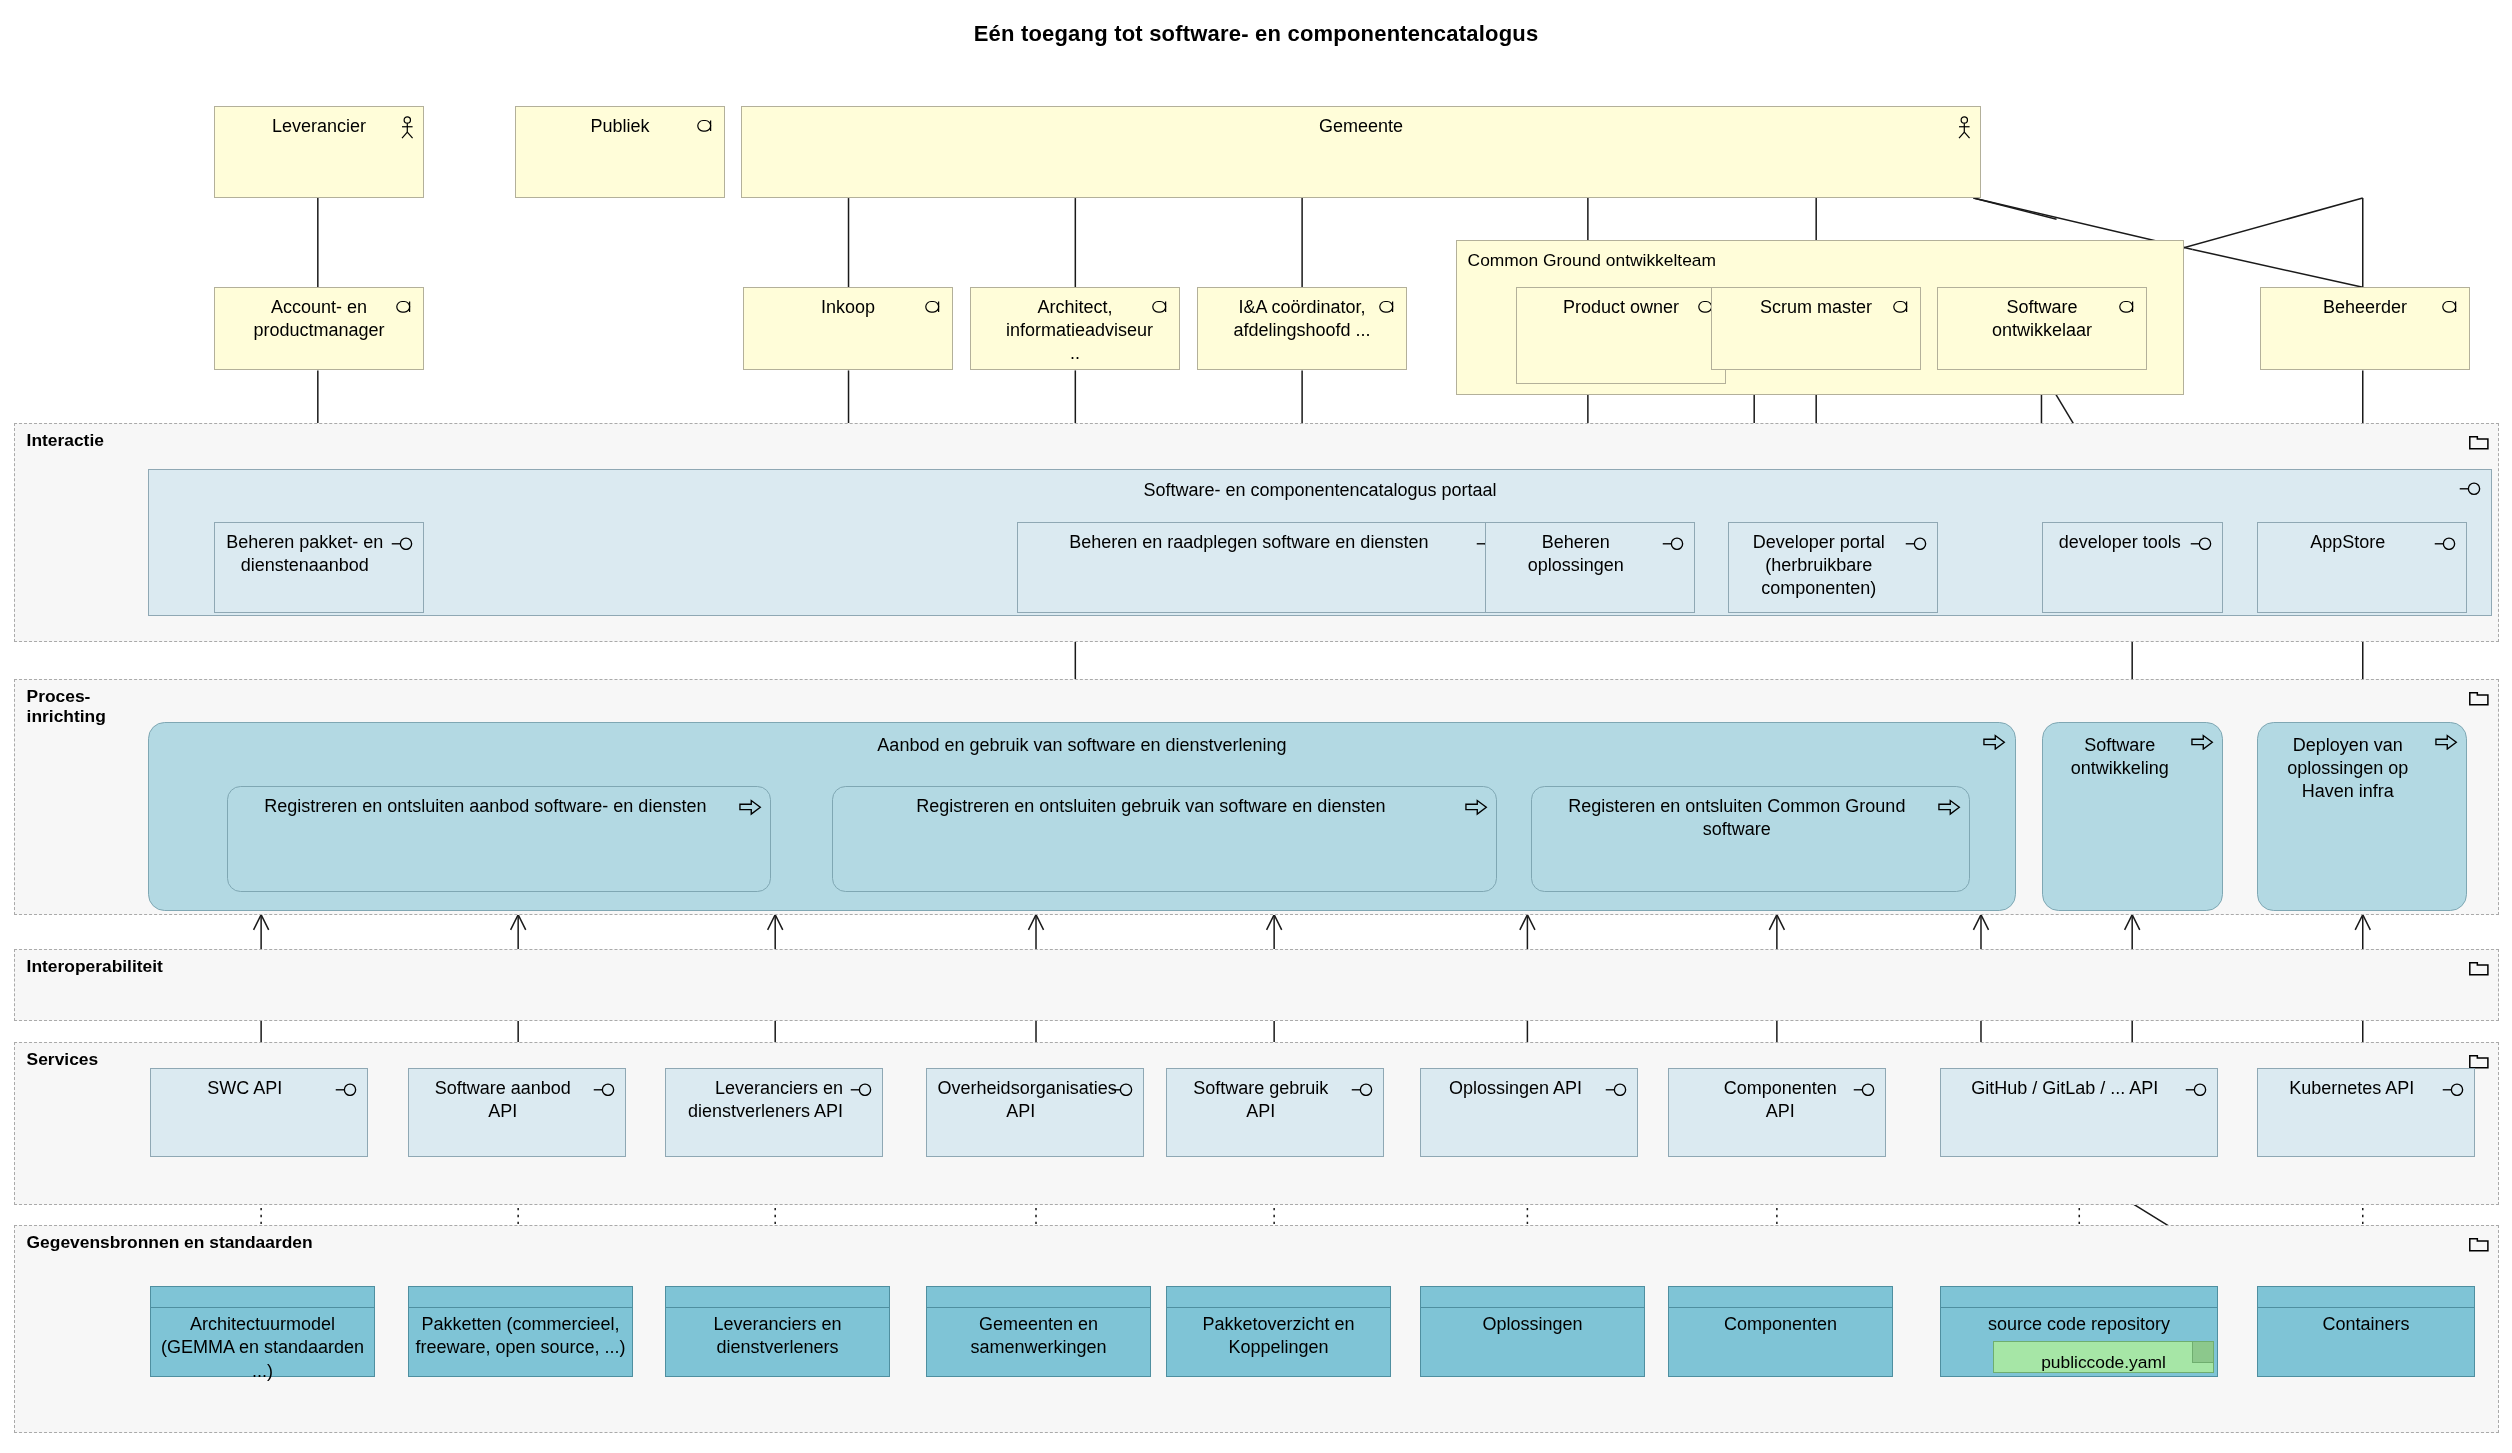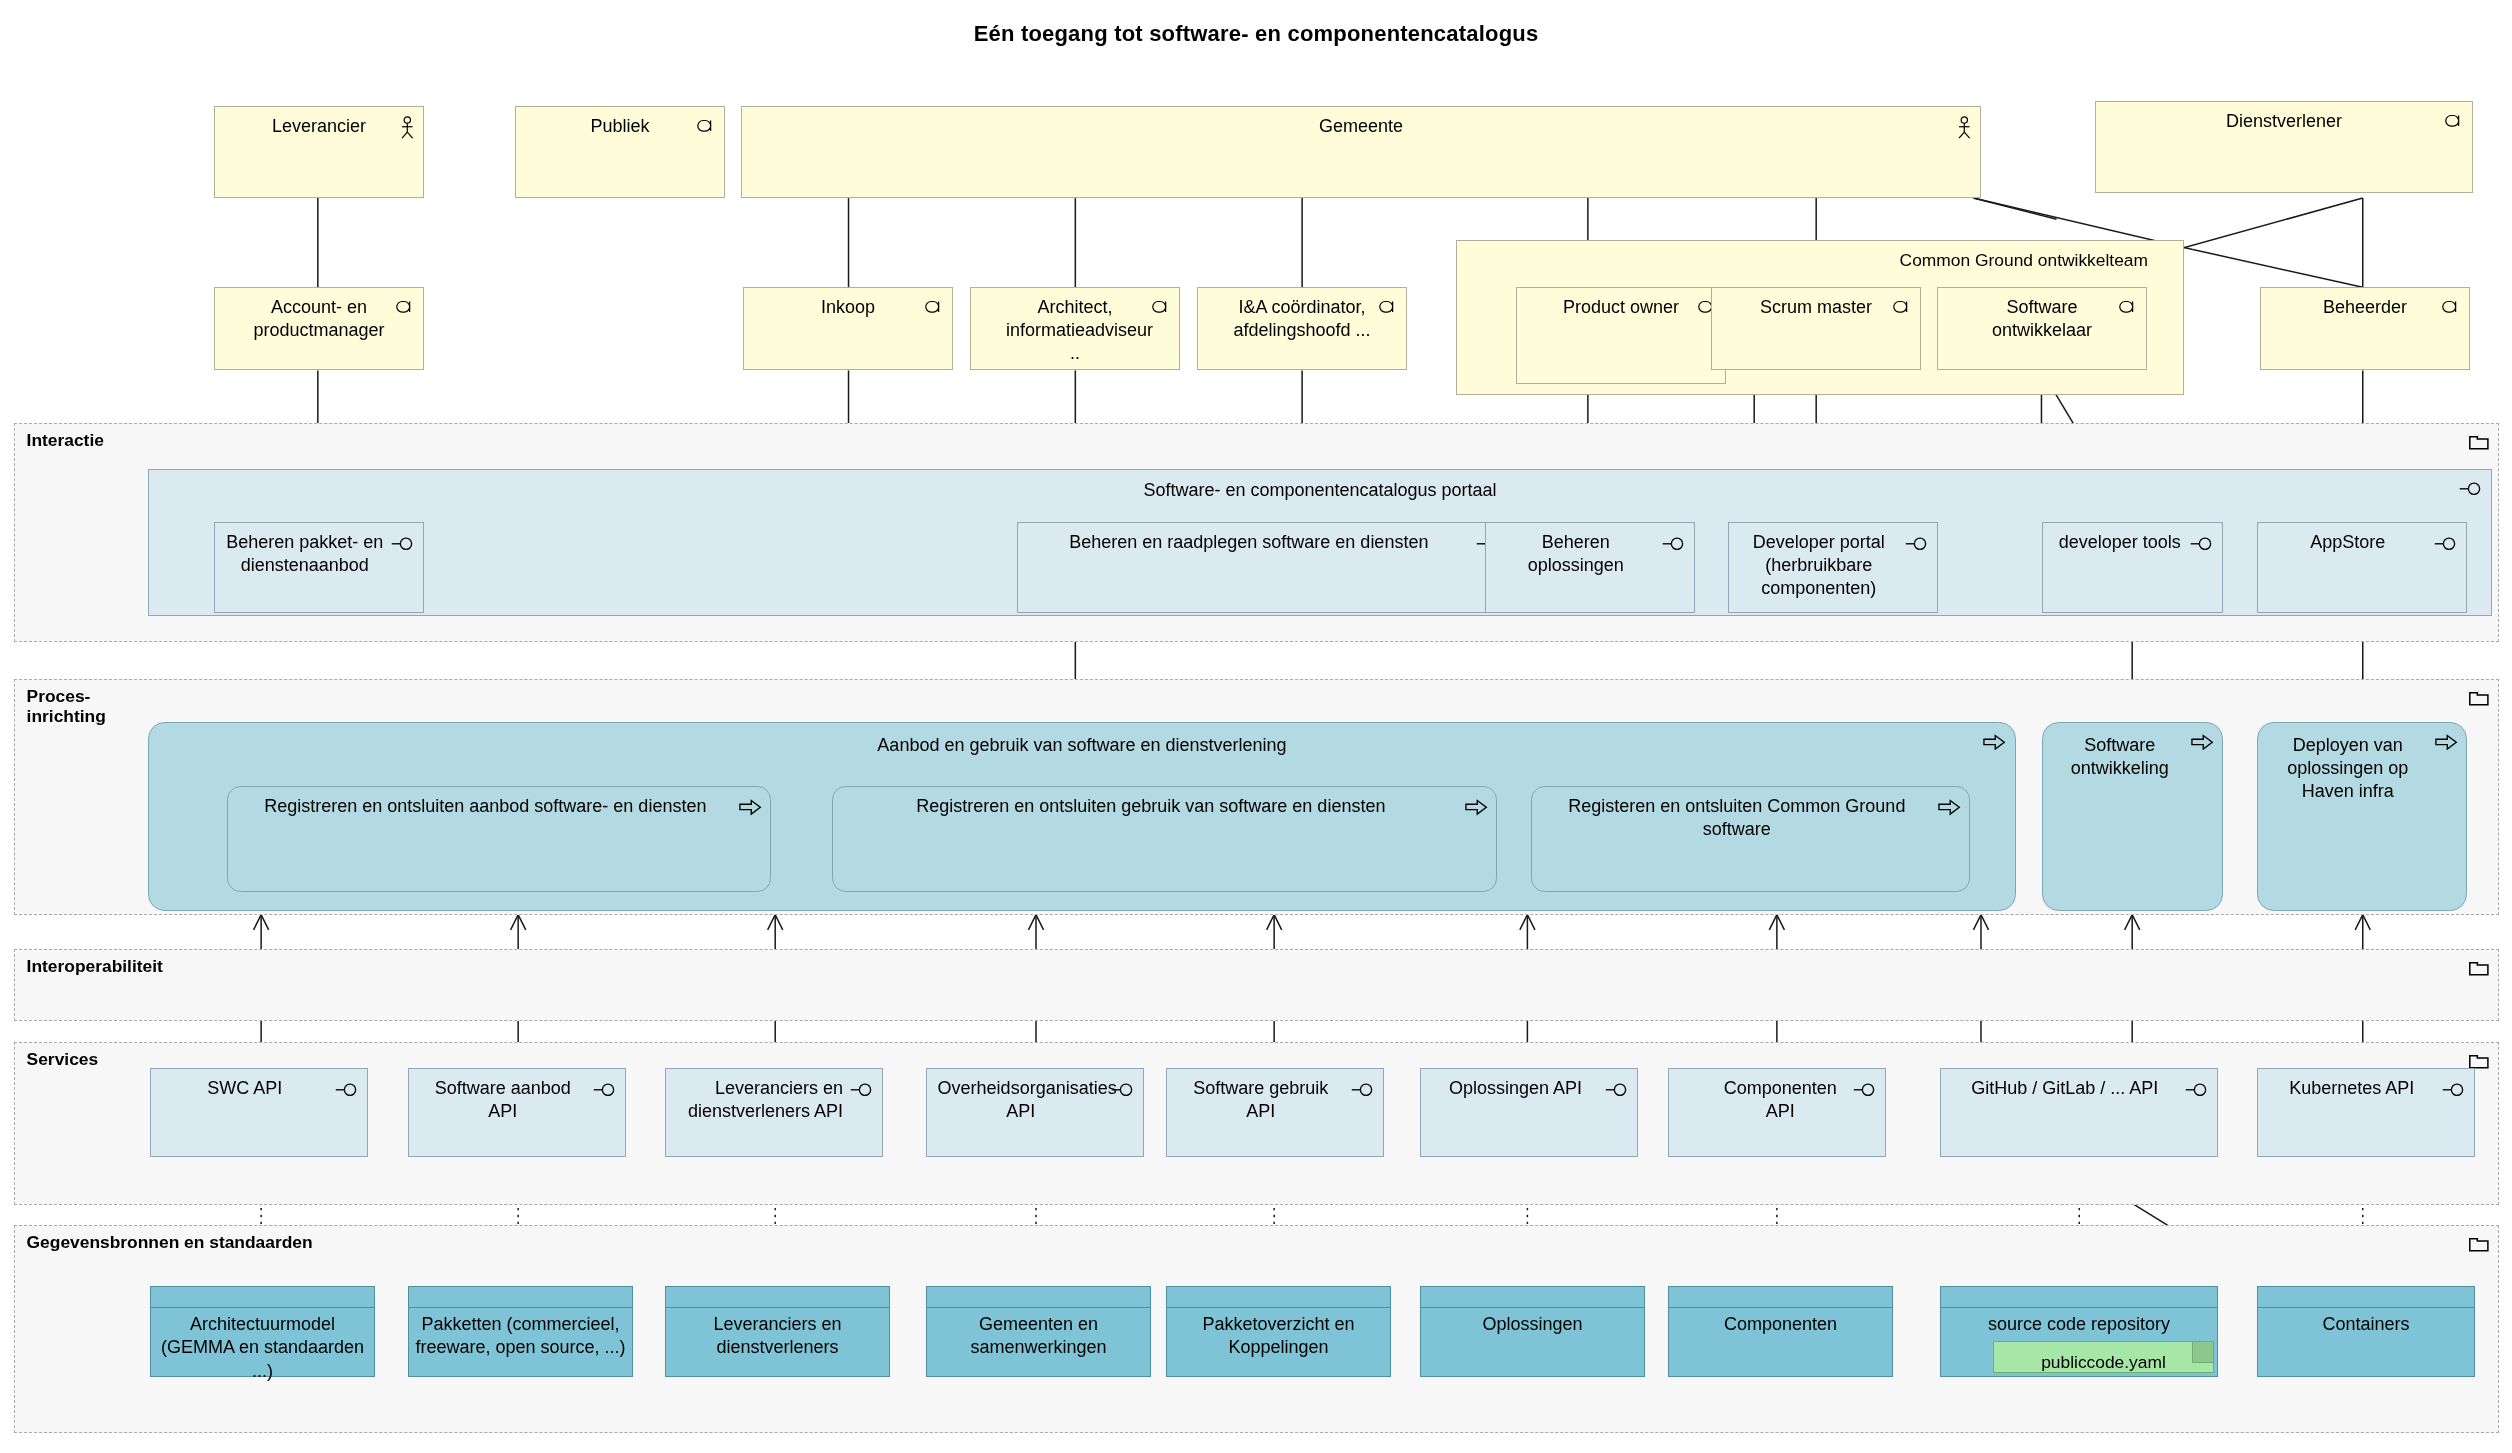--- a/index.html
+++ b/index.html
@@ -10,21 +10,21 @@
          font-size:22px;font-weight:bold;letter-spacing:0.2px;}
 
   
   .node{position:absolute;box-sizing:border-box;}
   .nlabel{position:absolute;left:0;right:0;top:7.6px;text-align:center;
           font-size:18px;line-height:23.4px;padding:0 35px;}
 
   
   .biz{background:#fffdd9;border:1.5px solid #b3b09a;}
   .bizgroup{background:#fffdd9;border:1.5px solid #b3b09a;}
-  .bizgroup > .nlabel{text-align:right;padding-left:10.6px;}
+  .bizgroup > .nlabel{text-align:left;padding-left:10.6px;}
 
   
   .svc{background:#dbeaf1;border:1.1px solid #8fa8b4;}
   
   .proc{background:#b3d9e3;border:1.1px solid #7fa7b3;border-radius:16.6px;}
   .proc-inner{background:#b3d9e3;border:1.1px solid #7fa7b3;border-radius:13.6px;}
   
   .dataobj{background:#7fc4d6;border:1.1px solid #4f8fa0;}
   .dataobj .hdrline{position:absolute;left:0;right:0;top:19.7px;height:0;
                     border-top:1.1px solid #4f8fa0;}
@@ -176,27 +176,20 @@
     <div class="nlabel">Gemeente</div>
     <svg class="ic ic-actor" viewBox="0 0 22 30">
       <circle cx="11" cy="5" r="4.2" fill="none" stroke="#000" stroke-width="1.6"></circle>
       <line x1="11" y1="9.4" x2="11" y2="21" stroke="#000" stroke-width="1.6"></line>
       <line x1="4" y1="14" x2="18" y2="14" stroke="#000" stroke-width="1.6"></line>
       <line x1="11" y1="21" x2="4" y2="29" stroke="#000" stroke-width="1.6"></line>
       <line x1="11" y1="21" x2="18" y2="29" stroke="#000" stroke-width="1.6"></line>
     </svg>
   </div>
 
-  <div class="node biz" style="left:2095px;top:101px;width:378px;height:92px;">
-    <div class="nlabel">Dienstverlener</div>
-    <svg class="ic ic-role" viewBox="0 0 26 18">
-      <rect x="1" y="2" width="17" height="14" rx="7" ry="7" fill="none" stroke="#000" stroke-width="1.6"></rect>
-      <line x1="18" y1="2" x2="18" y2="16" stroke="#000" stroke-width="1.6"></line>
-    </svg>
-  </div>
 
   <div class="node bizgroup" style="left:1456px;top:240px;width:728px;height:155px;">
     <div class="nlabel" style="font-size:17.4px;">Common Ground ontwikkelteam</div>
   </div>
 
   <div class="node biz" style="left:214px;top:287px;width:210px;height:83px;">
     <div class="nlabel">Account- en productmanager</div>
     <svg class="ic ic-role" viewBox="0 0 26 18">
       <rect x="1" y="2" width="17" height="14" rx="7" ry="7" fill="none" stroke="#000" stroke-width="1.6"></rect>
       <line x1="18" y1="2" x2="18" y2="16" stroke="#000" stroke-width="1.6"></line>

